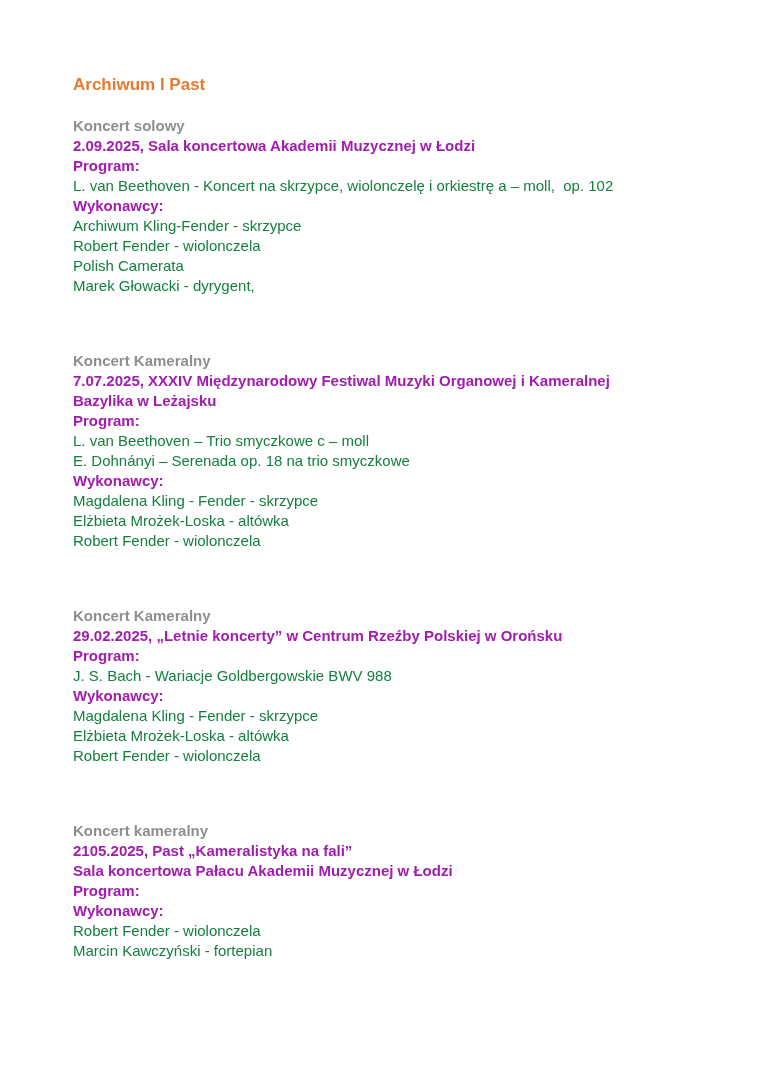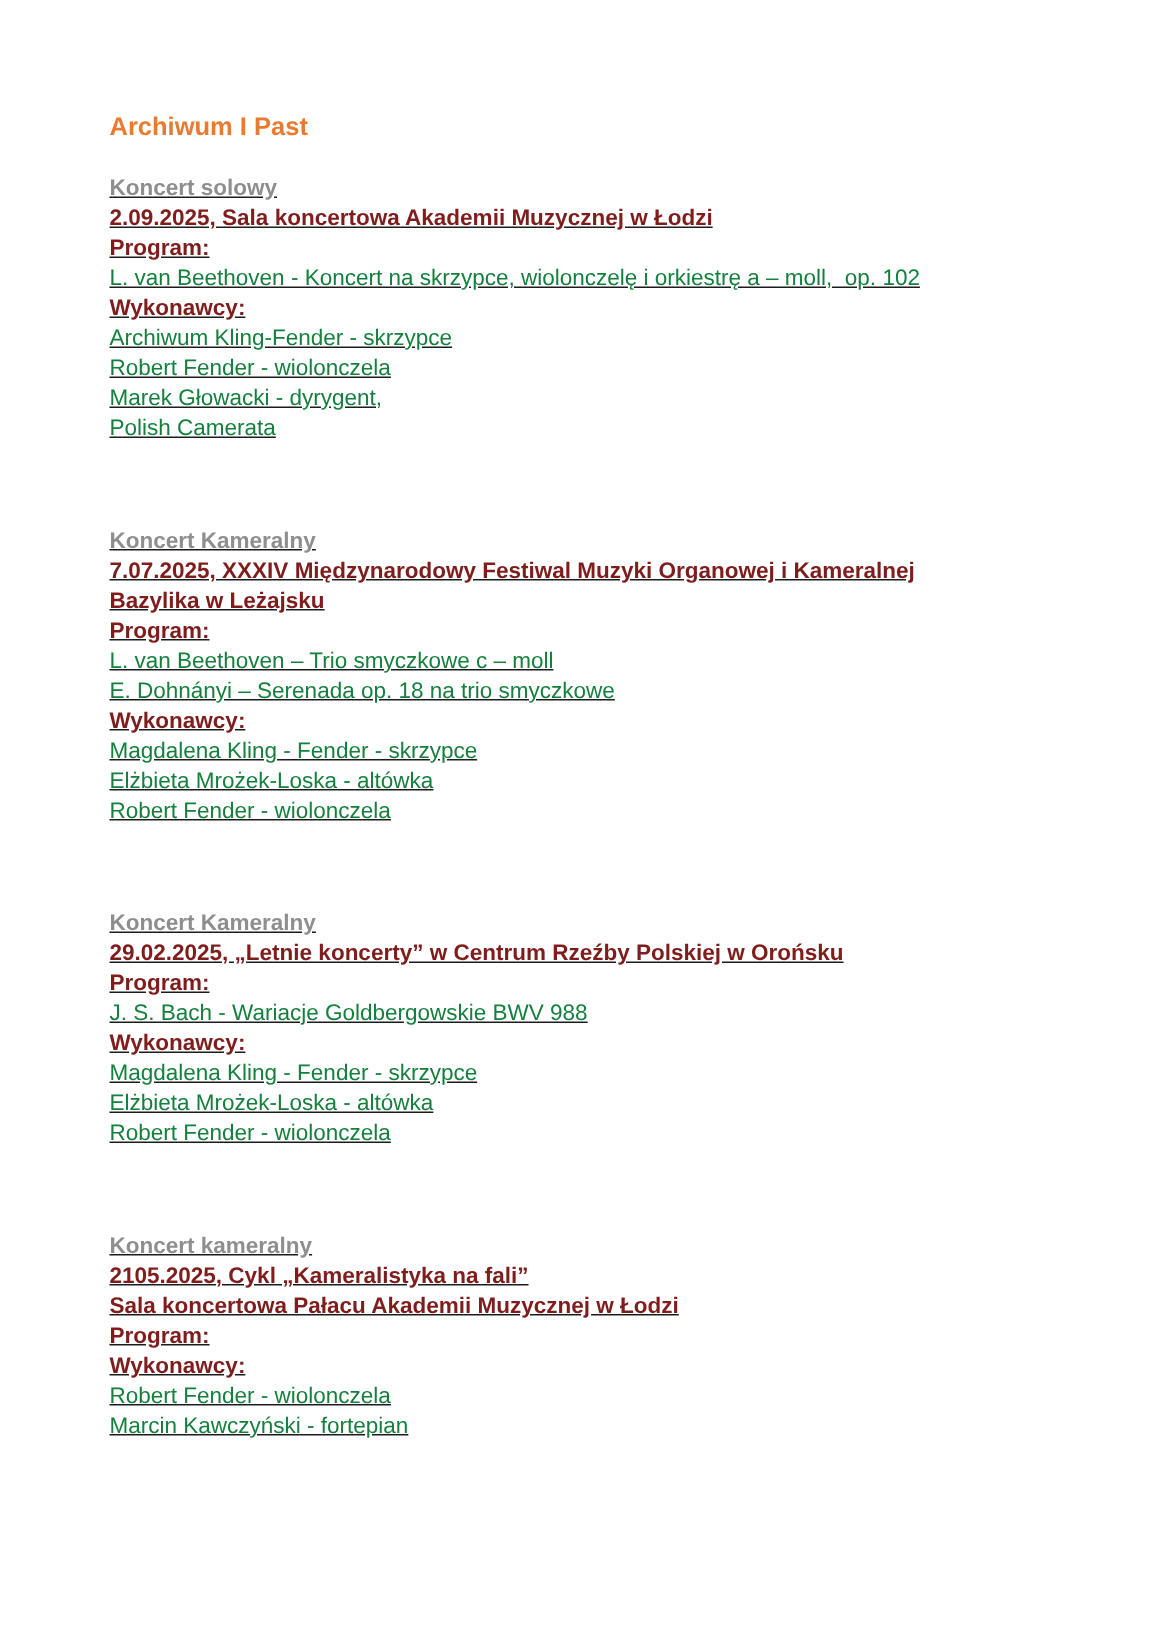--- a/index.html
+++ b/index.html
@@ -23,37 +23,36 @@
   }
   .page-title {
     font-size: 17px;
     line-height: 22px;
     font-weight: bold;
     color: #e87b30;
     margin: 0 0 20px 0;
   }
   .concert {
     margin: 0 0 55px 0;
-    text-decoration: underline;
   }
   .concert:last-child {
     margin-bottom: 0;
   }
   .line {
     font-size: 15px;
     line-height: 20px;
     white-space: pre-wrap;
   }
   .category {
     font-weight: bold;
     color: #8e8e8e;
   }
   .bold {
     font-weight: bold;
-    color: #7f1d1d;
+    color: #a21caf;
   }
   .regular {
     font-weight: normal;
     color: #15803d;
   }
 </style>
 </head>
 <body>
 
 <div class="page">
@@ -66,22 +65,22 @@
           <div class="line bold">2.09.2025, Sala koncertowa Akademii Muzycznej w Łodzi</div>
         </div>
     <div class="line bold">Program:</div>
     <div class="program-lines">
           <div class="line regular">L. van Beethoven - Koncert na skrzypce, wiolonczelę i orkiestrę a – moll,  op. 102</div>
         </div>
     <div class="line bold">Wykonawcy:</div>
     <div class="performer-lines">
           <div class="line regular">Archiwum Kling-Fender - skrzypce</div>
           <div class="line regular">Robert Fender - wiolonczela</div>
+          <div class="line regular">Polish Camerata</div>
           <div class="line regular">Marek Głowacki - dyrygent,</div>
-          <div class="line regular">Polish Camerata</div>
         </div>
   </section>
 
   <section class="concert">
     <div class="line category">Koncert Kameralny</div>
     <div class="title-lines">
           <div class="line bold">7.07.2025, XXXIV Międzynarodowy Festiwal Muzyki Organowej i Kameralnej</div>
           <div class="line bold">Bazylika w Leżajsku</div>
         </div>
     <div class="line bold">Program:</div>
@@ -110,21 +109,21 @@
     <div class="performer-lines">
           <div class="line regular">Magdalena Kling - Fender - skrzypce</div>
           <div class="line regular">Elżbieta Mrożek-Loska - altówka</div>
           <div class="line regular">Robert Fender - wiolonczela</div>
         </div>
   </section>
 
   <section class="concert">
     <div class="line category">Koncert kameralny</div>
     <div class="title-lines">
-          <div class="line bold">2105.2025, Cykl „Kameralistyka na fali”</div>
+          <div class="line bold">2105.2025, Past „Kameralistyka na fali”</div>
           <div class="line bold">Sala koncertowa Pałacu Akademii Muzycznej w Łodzi</div>
         </div>
     <div class="line bold">Program:</div>
     <div class="line bold">Wykonawcy:</div>
     <div class="performer-lines">
           <div class="line regular">Robert Fender - wiolonczela</div>
           <div class="line regular">Marcin Kawczyński - fortepian</div>
         </div>
   </section>
 </div>

